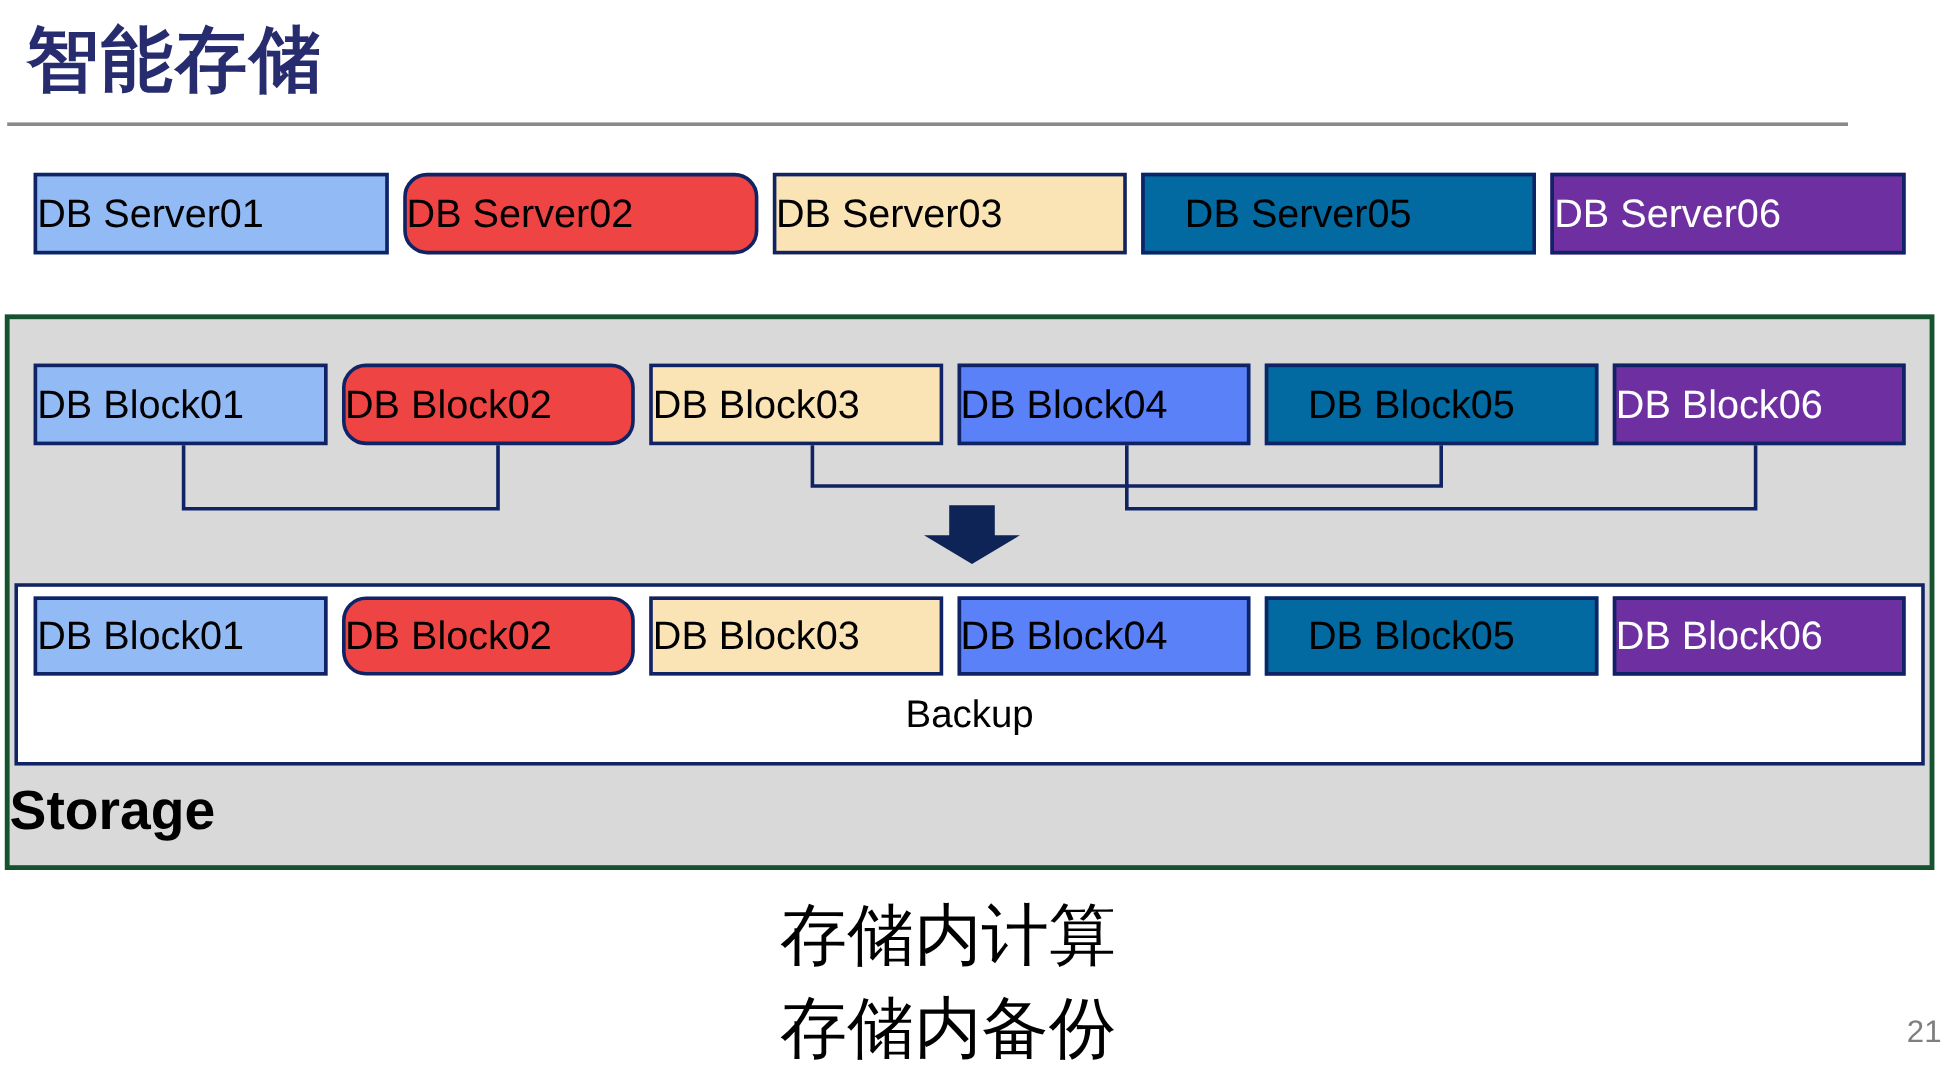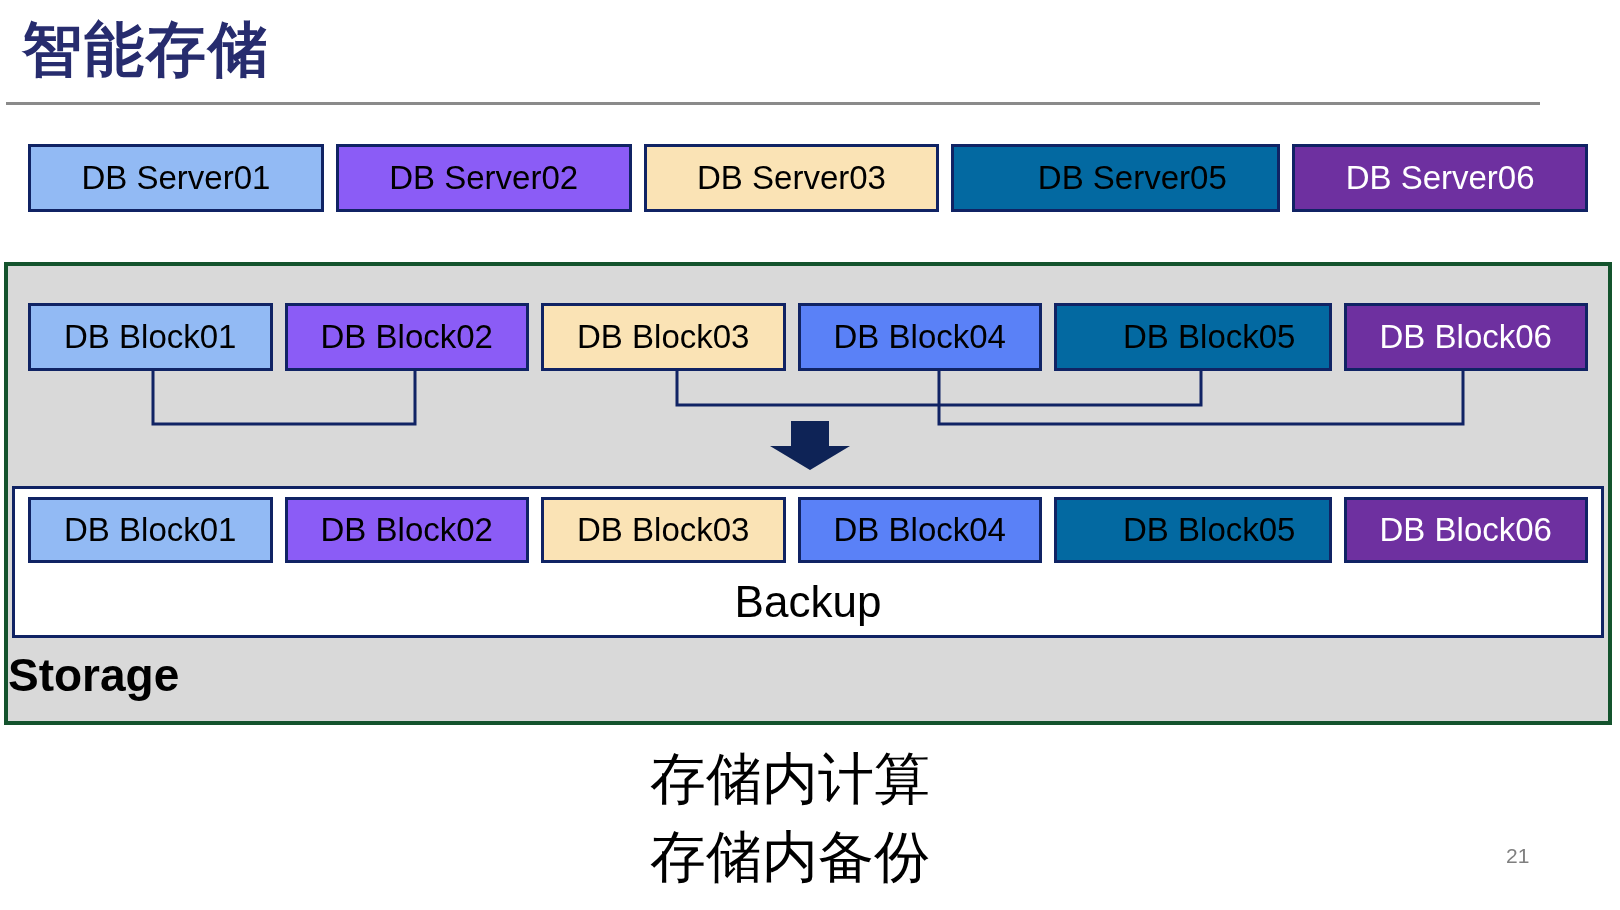--- a/index.html
+++ b/index.html
@@ -13,57 +13,57 @@
   }
   .title-rule{
     position:absolute;left:6px;top:102px;width:1534px;height:3px;background:#8a8a8a;
   }
   
   .box-row{
     position:absolute;left:28px;width:1560px;display:flex;gap:12px;
   }
   .box{
     flex:1 1 0;height:62px;border:3px solid #102364;
-    display:flex;align-items:center;justify-content:center;
+    display:flex;align-items:center;justify-content:flex-start;
     font-size:33px;color:#000;white-space:nowrap;
   }
   .c0{background:#92BAF4;}
-  .c1{background:#8b5cf6;}
+  .c1{background:#ef4444;border-radius:20px;}
   .c2{background:#FAE3B5;}
   .c3{background:#5A81F7;}
   .c4{background:#0369a1;padding-left:33px;}
   .c5{background:#6E30A0;color:#ffffff;}
   .servers-row{top:144px;}
   
   .storage-panel{
     position:absolute;left:4px;top:262px;width:1600px;height:455px;
     background:#D9D9D9;border:4px solid #14532d;
   }
   .blocks-top-row{top:37px;left:20px;}
   .connector-svg{position:absolute;left:0;top:0;width:1600px;height:455px;}
   .backup-panel{
     position:absolute;left:4px;top:220px;width:1586px;height:146px;
     background:#ffffff;border:3px solid #102364;
   }
   .blocks-bottom-row{top:8px;left:13px;}
   .blocks-bottom-row .box{height:60px;}
   .backup-label{
     position:absolute;left:0;top:88px;width:100%;text-align:center;
-    font-size:44px;color:#000;
+    font-size:32px;color:#000;
   }
   .storage-label{
     position:absolute;left:0;top:382px;width:100%;
     font-size:46px;font-weight:700;color:#000;
   }
   .captions{
     position:absolute;left:650px;top:740px;
     font-size:56px;line-height:78px;color:#000;
   }
   .page-number{
-    position:absolute;left:1506px;top:844px;font-size:21px;color:#7f7f7f;
+    position:absolute;left:1589px;top:844px;font-size:26px;color:#7f7f7f;
   }
 </style>
 </head>
 <body>
 
 <div class="slide">
 
   <h1 class="slide-title">智能存储</h1>
   <div class="title-rule"></div>
 

